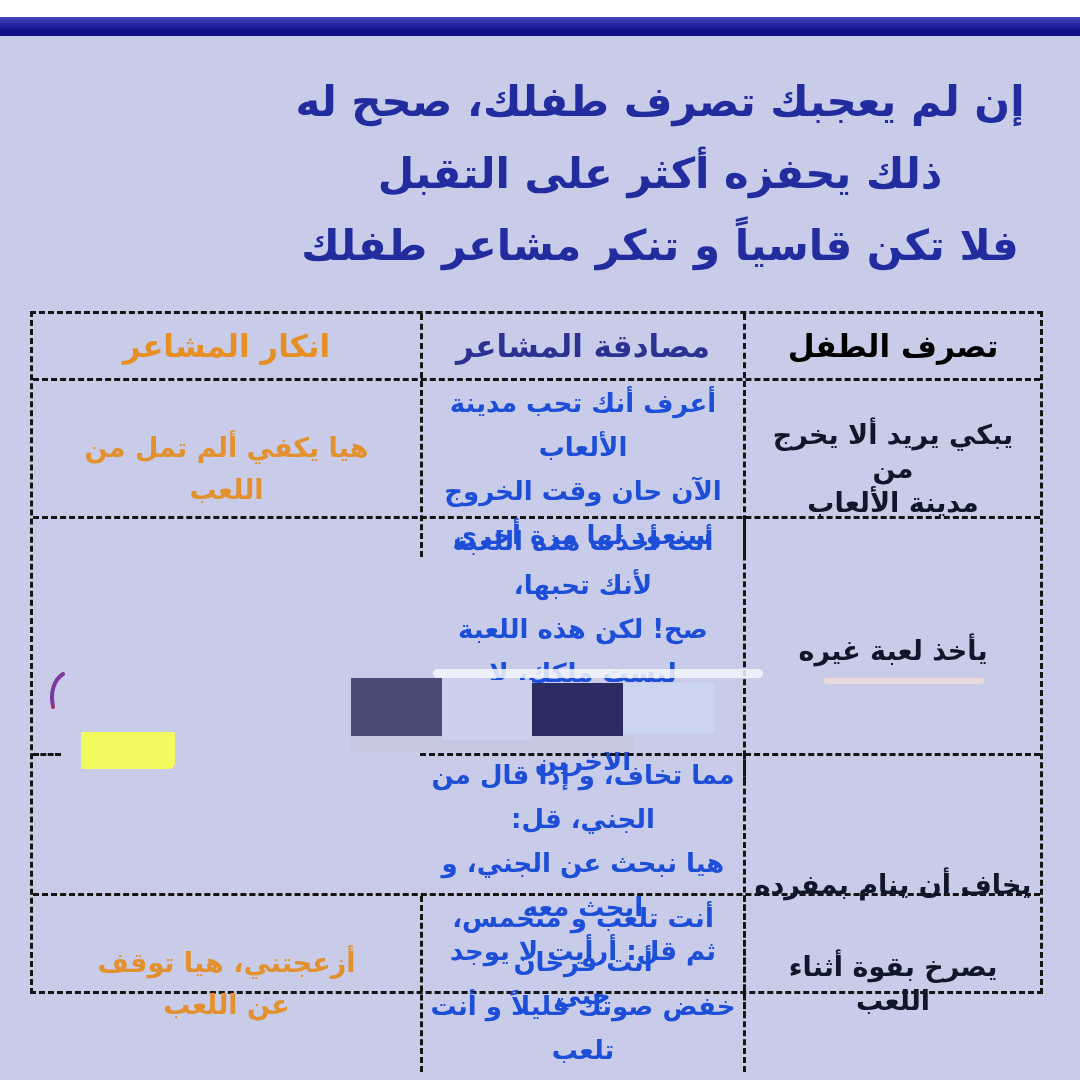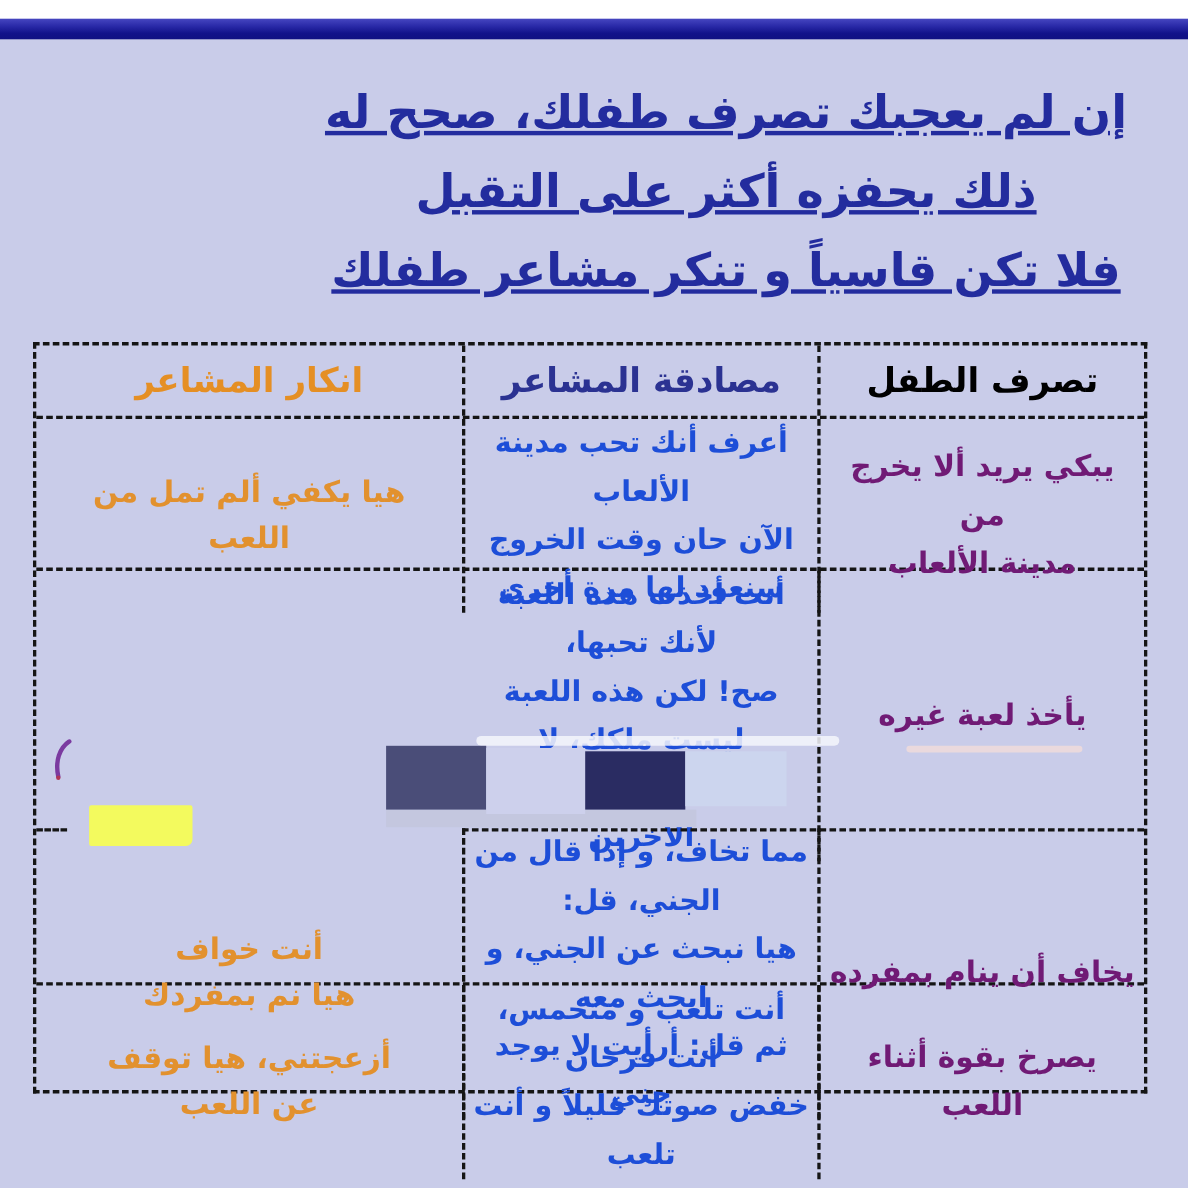--- a/index.html
+++ b/index.html
@@ -22,21 +22,20 @@
   }
   
   .title{
     margin:0 10px 0 250px;
     padding-top:30px;
     text-align:center;
     color:#232c9e;
     font-weight:bold;
     font-size:42px;
     line-height:72px;
-    text-decoration:underline;
   }
   .title span{display:block;white-space:nowrap;}
   
   .tbl{
     margin:29px 37px 0 30px;
     width:1007px;
     border:3px dashed #151515;
     direction:rtl;
   }
   .row{
@@ -57,21 +56,21 @@
   .c-val,.c-deny{border-right:3px dashed #151515;}
   .r-head{height:64px;}
   .r1{height:135px;}
   .r2{height:144px;}
   .r3{height:90px;position:relative;}
   .r4{height:140px;}
   .r5{height:95px;}
   .h-beh{color:#000000;font-size:31px;}
   .h-val{color:#2b3292;font-size:31px;}
   .h-deny{color:#e58f24;font-size:31px;}
-  .t-beh{color:#701a75;font-size:27px;line-height:44px;}
+  .t-beh{color:#0f172a;font-size:27px;line-height:34px;}
   .t-val{color:#1d4ed8;font-size:26px;line-height:44px;}
   .t-deny{color:#e2912e;font-size:27px;line-height:42px;}
   
   .r3 .seg{position:absolute;bottom:-3px;height:0;border-top:3px dashed #151515;}
   .seg-right{right:0;width:620px;}
   .seg-left{left:0;width:28px;}
   .censor{position:absolute;}
   .blk1{left:318px;top:15px;width:91px;height:58px;background:#4a4d78;}
   .blk2{left:409px;top:17px;width:90px;height:60px;background:#cdd0ec;}
   .blk3{left:499px;top:20px;width:91px;height:53px;background:#2a2c62;}
@@ -137,22 +136,20 @@
       <div class="censor yellow-blot"></div>
       <div class="seg seg-right"></div>
       <div class="seg seg-left"></div>
     </div>
 
     <div class="row r4">
       <div class="cell c-beh t-beh">يخاف أن ينام بمفرده</div>
       <div class="cell c-val t-val">مما تخاف، و إذا قال من الجني، قل:
 هيا نبحث عن الجني، و ابحث معه
 ثم قل: أرأيت لا يوجد جني</div>
-      <div class="cell c-deny t-deny">أنت خواف
-هيا نم بمفردك</div>
     </div>
 
     <div class="row r5 bt">
       <div class="cell c-beh t-beh">يصرخ بقوة أثناء اللعب</div>
       <div class="cell c-val t-val">أنت تلعب و متحمس، أنت فرحان
 خفض صوتك قليلاً و أنت تلعب</div>
       <div class="cell c-deny t-deny">أزعجتني، هيا توقف
 عن اللعب</div>
     </div>
 

